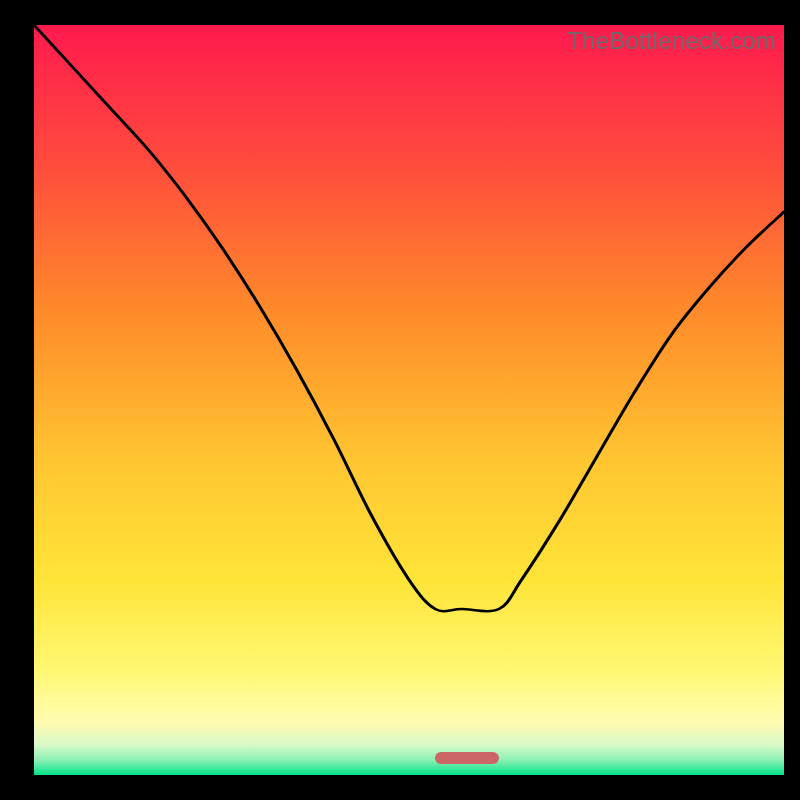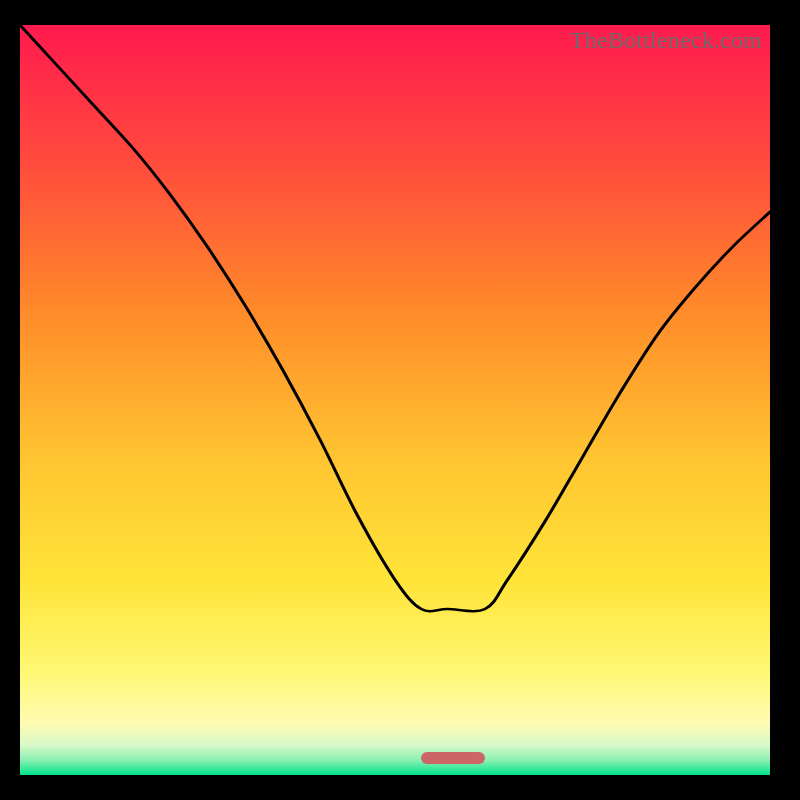--- a/index.html
+++ b/index.html
@@ -6,26 +6,25 @@
     margin: 0;
     padding: 0;
     width: 800px;
     height: 800px;
     background: #000;
     font-family: Arial, Helvetica, sans-serif;
     overflow: hidden;
   }
   .frame {
     position: absolute;
-    left: 20px;
+    left: 34px;
     top: 25px;
     width: 750px;
     height: 584px;
     box-sizing: border-box;
-    font-family: Liberation Serif, serif;
   }
   .plot-bg {
     position: absolute;
     inset: 0;
   }
   .watermark {
     position: absolute;
     top: 2px;
     right: 8px;
     color: #6b6b6b;

